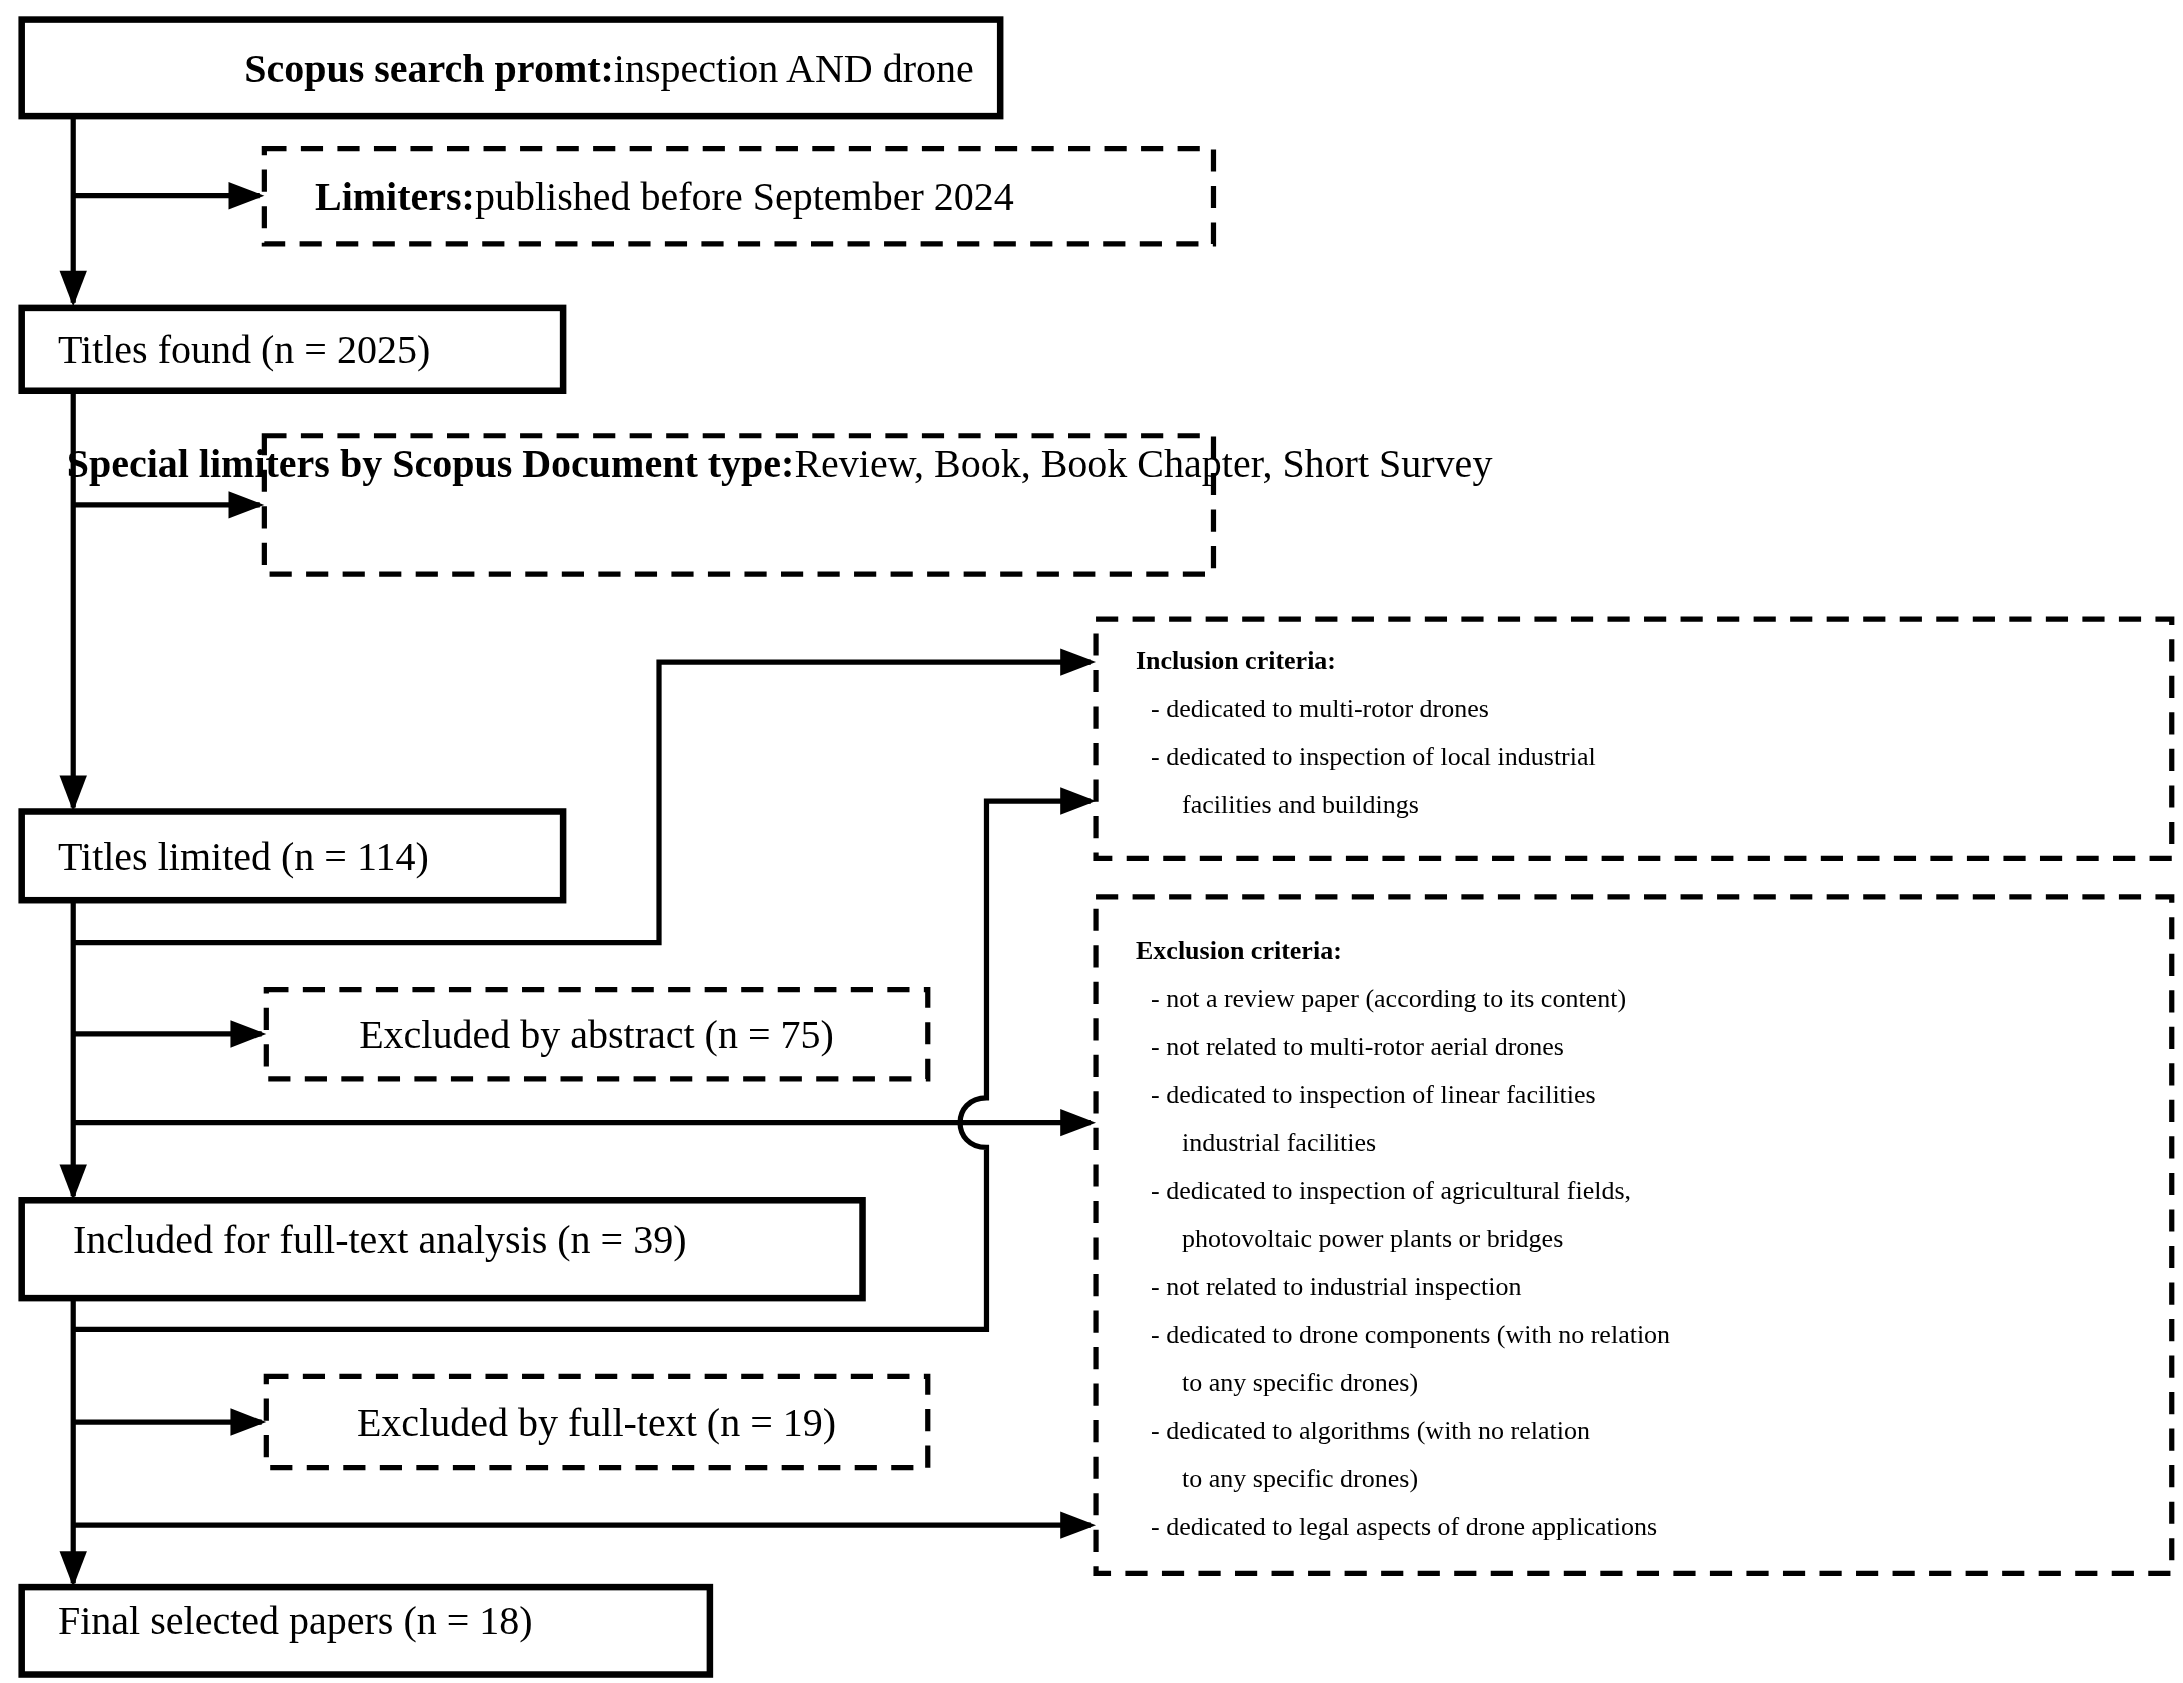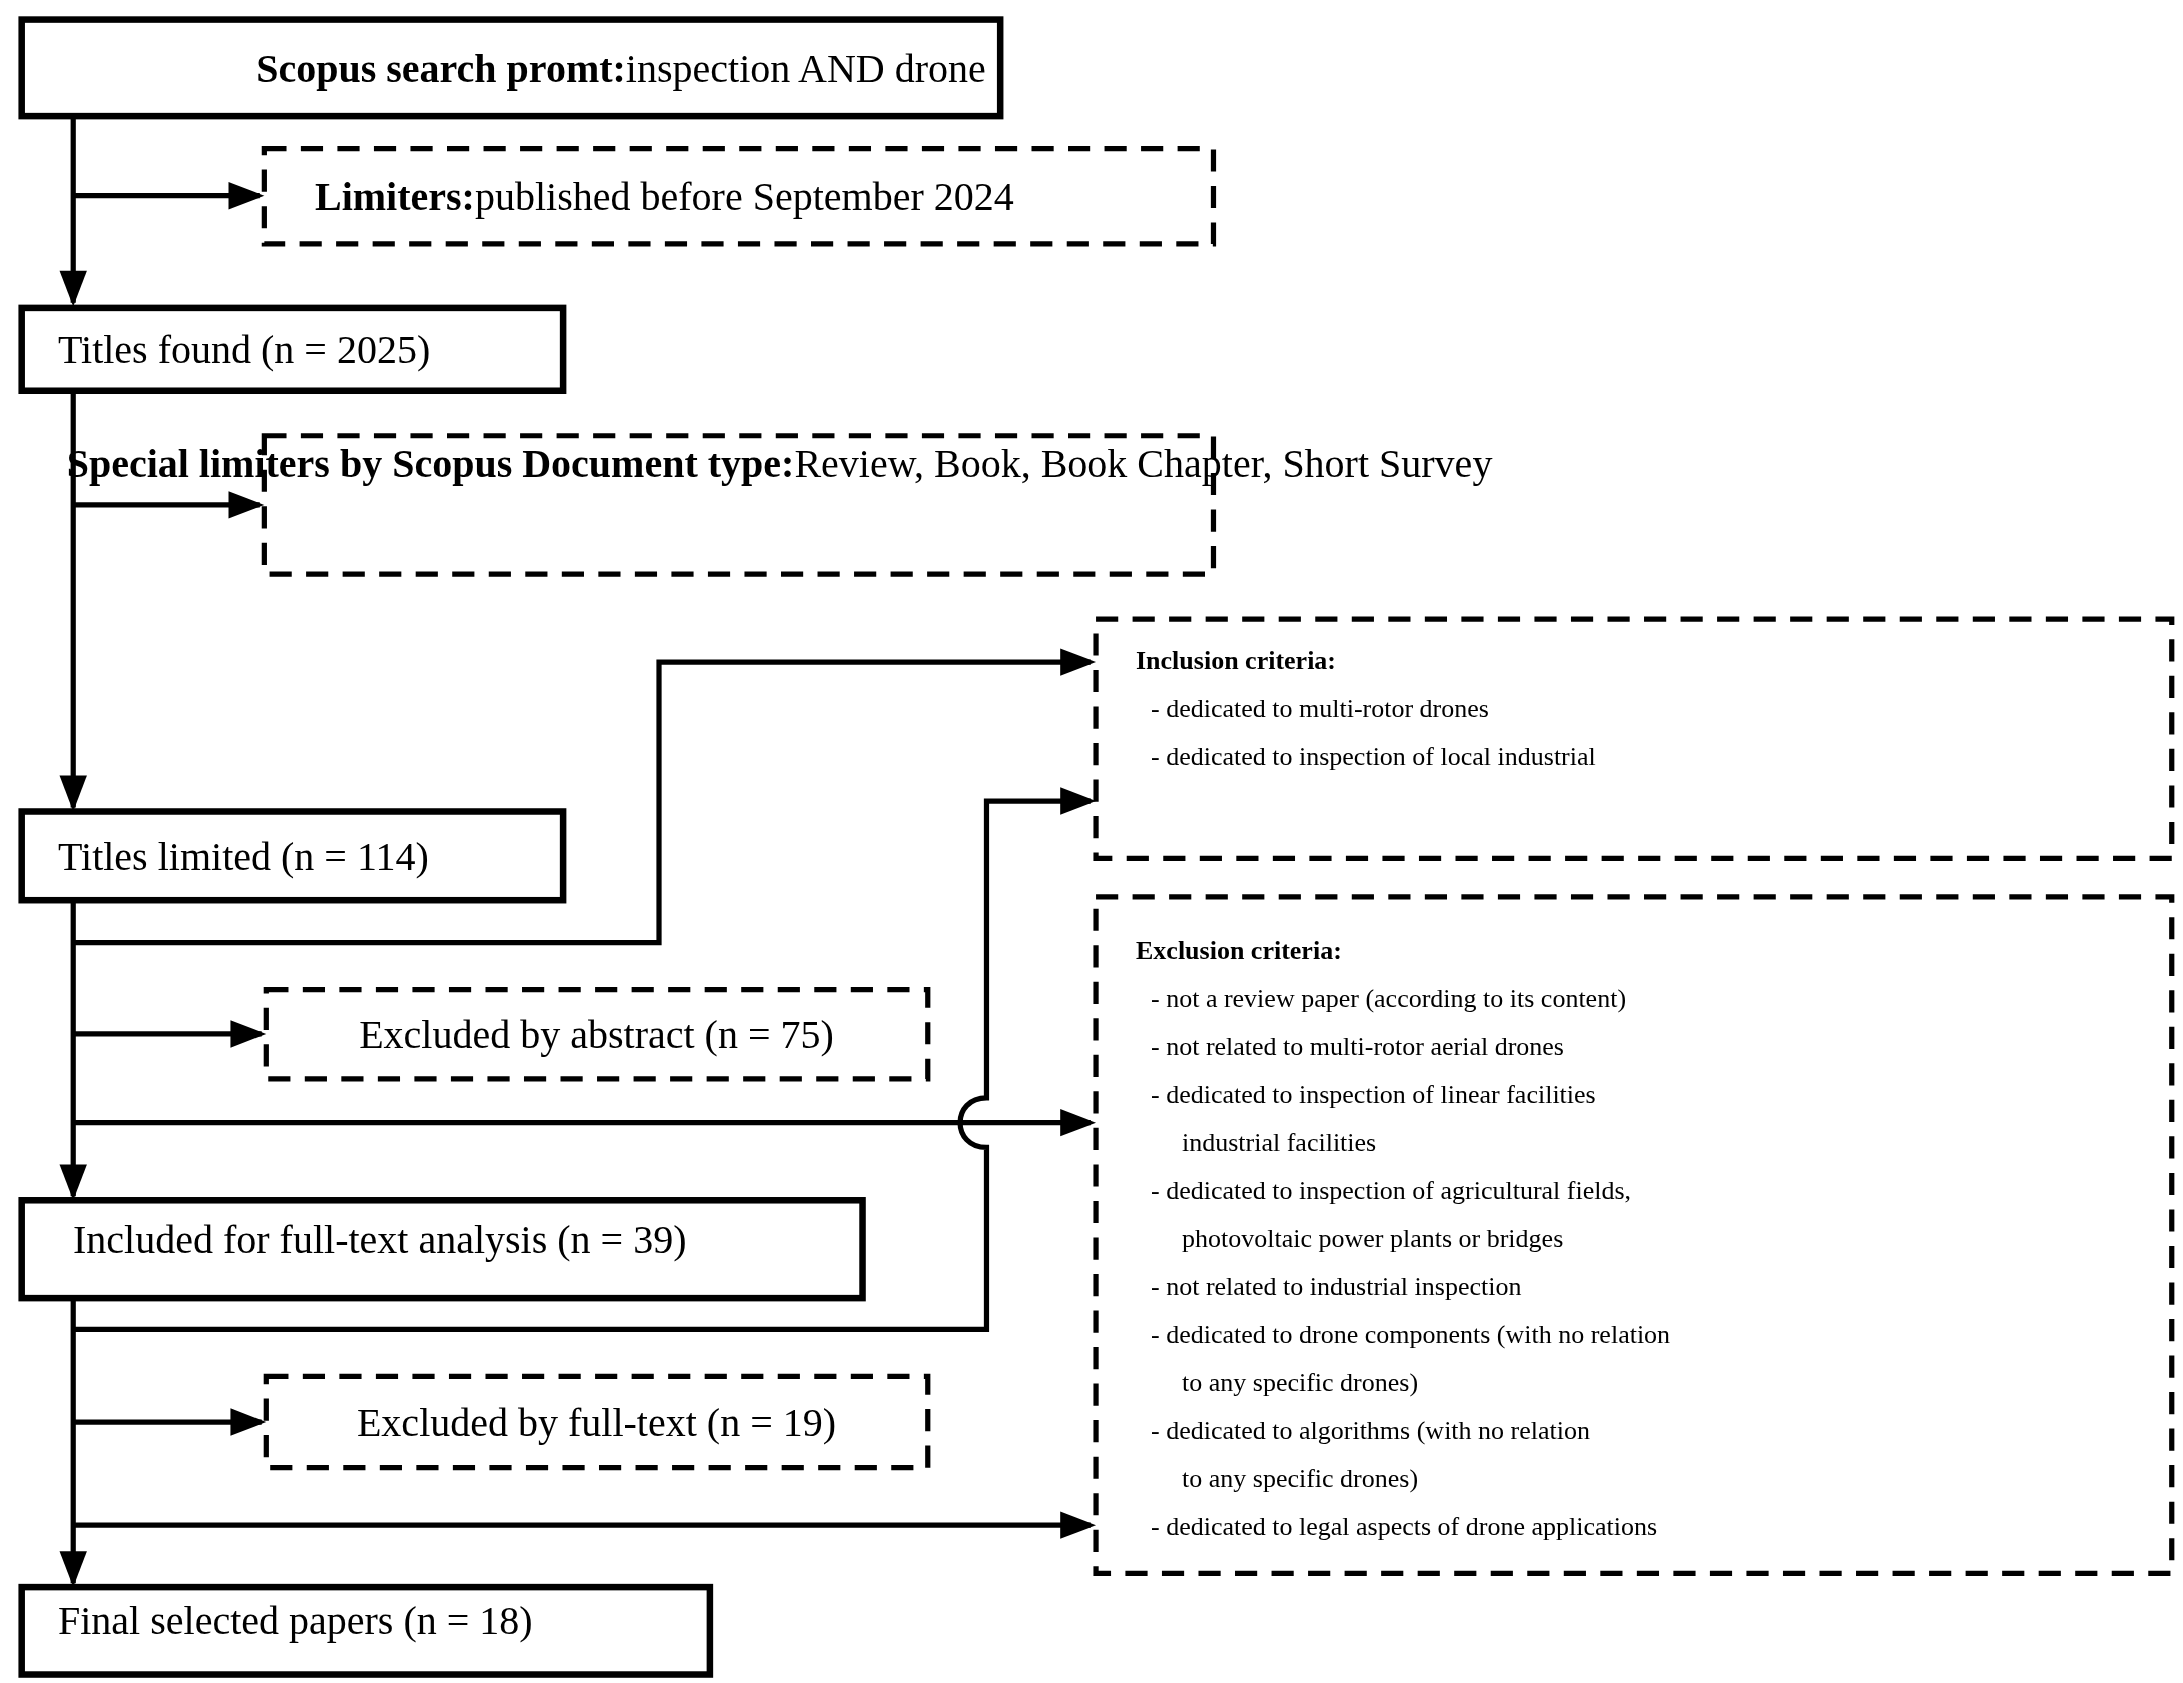--- a/index.html
+++ b/index.html
@@ -64,21 +64,21 @@
       <polygon points="405,774 350,753 350,795"></polygon>
       <polygon points="408,1585 353,1564 353,1606"></polygon>
       <polygon points="408,2180 353,2159 353,2201"></polygon>
       <polygon points="1680,1015 1625,994 1625,1036"></polygon>
       <polygon points="1680,1228 1625,1207 1625,1249"></polygon>
       <polygon points="1680,1721 1625,1700 1625,1742"></polygon>
       <polygon points="1680,2338 1625,2317 1625,2359"></polygon>
     </g>
   </svg>
 
-  <div class="box center" style="left:37px;top:23px;width:1168px;height:90px;border-radius:24px;">
+  <div class="box center" style="left:25px;top:23px;width:1168px;height:90px;border-radius:24px;">
     <span class="b">Scopus search promt: </span>
       <span>inspection AND drone</span>
   </div>
 
   <div class="box pad" style="left:25px;top:311px;width:535px;height:76px;">
     <span>Titles found (n = 2025)</span>
   </div>
 
   <div class="box pad" style="left:25px;top:815px;width:535px;height:82px;">
     <span>Titles limited (n = 114)</span>
@@ -107,20 +107,21 @@
   </div>
 
   <div class="box center" style="left:269px;top:1380px;width:655px;height:85px;">
     <span>Excluded by full-text (n = 19)</span>
   </div>
 
   <div class="crit" style="left:1096px;top:619px;width:1076px;height:239px;padding-top:18px;">
     <div class="title">Inclusion criteria:</div>
     <div class="item">- dedicated to multi-rotor drones</div>
     <div class="item">- dedicated to inspection of local industrial</div>
+    <div class="cont">facilities and buildings</div>
   </div>
 
   <div class="crit" style="left:1096px;top:897px;width:1076px;height:677px;padding-top:30px;">
     <div class="title">Exclusion criteria:</div>
     <div class="item">- not a review paper (according to its content)</div>
     <div class="item">- not related to multi-rotor aerial drones</div>
     <div class="item">- dedicated to inspection of linear facilities</div>
     <div class="cont">industrial facilities</div>
     <div class="item">- dedicated to inspection of agricultural fields,</div>
     <div class="cont">photovoltaic power plants or bridges</div>

